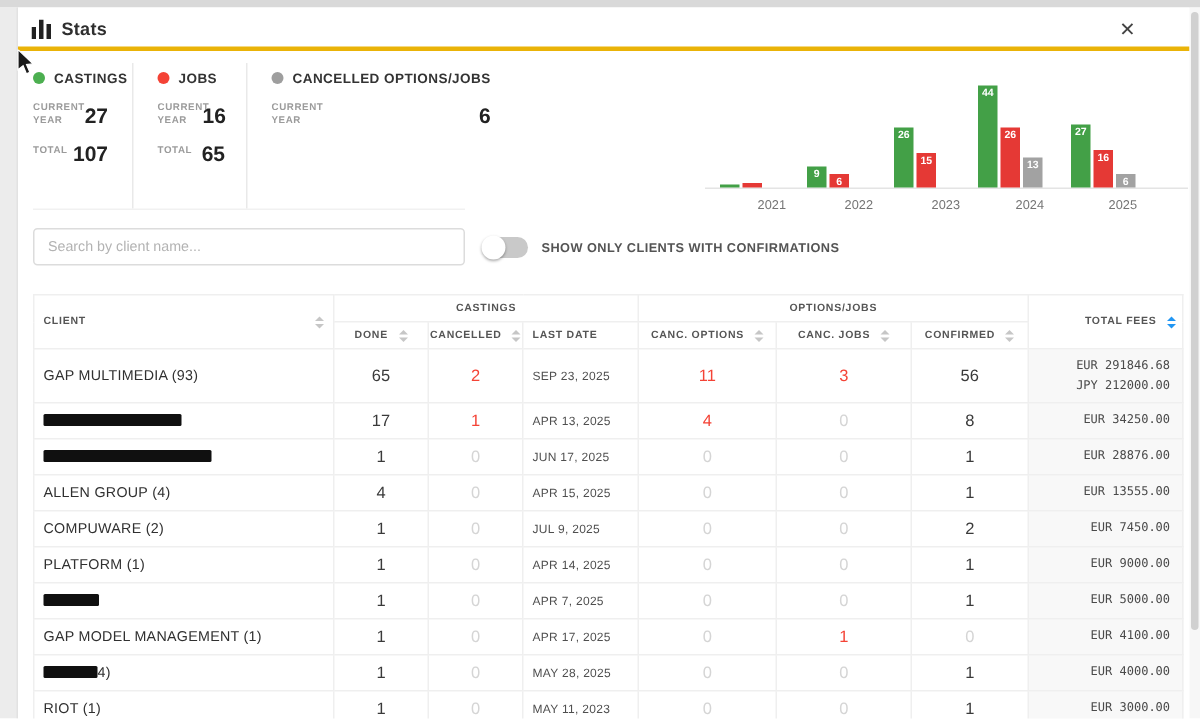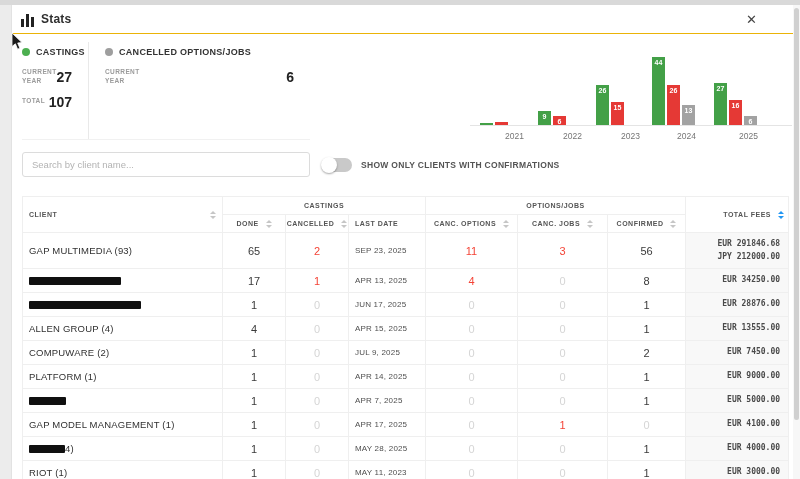--- a/index.html
+++ b/index.html
@@ -4,21 +4,21 @@
 <style>
   * { margin:0; padding:0; box-sizing:border-box; }
   html,body { width:800px; height:479px; overflow:hidden; background:#fff;
     font-family:"Liberation Sans", sans-serif; position:relative; }
 
   .top-strip { position:absolute; left:0; top:0; width:800px; height:5px; background:#d9d9d9; }
   .left-strip { position:absolute; left:0; top:5px; width:12px; height:474px; background:#ececec; border-right:1px solid #e2e2e2; }
   .scrollbar { position:absolute; right:0; top:5px; width:7px; height:474px; background:#f7f7f7; }
   .scroll-thumb { position:absolute; left:1px; top:3px; width:5px; height:412px; background:#d0d0d0; border-radius:3px; }
 
-  .header { position:absolute; left:12px; top:5px; width:781px; height:29px; background:#fff; border-bottom:1px solid #eab308; }
+  .header { position:absolute; left:12px; top:5px; width:781px; height:29px; background:#fff; border-bottom:3px solid #eab308; }
   .header-icon { position:absolute; left:9px; top:8px; }
   .title { position:absolute; left:29px; top:0; line-height:29px; font-size:12px; font-weight:600; color:#2f2f2f; letter-spacing:.2px; }
   .close-btn { position:absolute; right:36px; top:0; height:29px; line-height:29px; font-size:13px; color:#444; background:none; border:none; cursor:pointer; font-family:inherit; }
 
   .cursor { position:absolute; left:11px; top:33px; z-index:50; }
 
   
   .stats { position:absolute; left:22px; top:42px; width:288px; height:98px; display:flex; border-bottom:1px solid #f1f1f1; }
   .card { padding-top:5px; }
   .card.c1 { width:66px; padding-right:16px; }
@@ -60,21 +60,21 @@
   .sort.active .up { border-bottom-color:#2196f3; }
   .sort.active .down { border-top-color:#2196f3; }
   td { height:24px; }
   tr.tall td { height:36px; }
   .client-cell { padding-left:6px; font-size:9.5px; color:#303030; letter-spacing:.2px; white-space:nowrap; overflow:hidden; }
   .redact { display:inline-block; height:8px; background:#101010; border-radius:1px; vertical-align:middle; }
   .num { text-align:center; font-size:11px; color:#3a3a3a; }
   .zero { color:#d5d5d5; }
   .redtxt { color:#f44336; }
   .date { font-size:8px; color:#4f4f4f; letter-spacing:.2px; padding-left:6px; white-space:nowrap; }
-  .fees { text-align:right; padding-right:8px; font-family:"DejaVu Sans Mono", monospace; font-size:8px; color:#4a4a4a; background:#f8f8f8; line-height:1.55; white-space:nowrap;font-weight:bold; }
+  .fees { text-align:right; padding-right:8px; font-family:"DejaVu Sans Mono", monospace; font-size:8px; color:#4a4a4a; background:#f8f8f8; line-height:1.55; white-space:nowrap; }
 </style>
 </head>
 <body>
 
 <div class="top-strip"></div>
 <div class="left-strip"></div>
 
 <div class="header">
   <span class="header-icon">
     <svg width="13" height="13" viewBox="0 0 13 13">
@@ -99,20 +99,34 @@
         <span class="dot" style="background: rgb(76, 175, 80);"></span>
         <span>CASTINGS</span>
       </div>
     <div class="card-row">
         <span class="card-lbl">CURRENT YEAR</span>
         <span class="card-val">27</span>
       </div>
     <div class="card-row">
         <span class="card-lbl">TOTAL</span>
         <span class="card-val">107</span>
+      </div>
+  </div>
+  <div class="card c2">
+    <div class="card-head">
+        <span class="dot" style="background: rgb(244, 67, 54);"></span>
+        <span>JOBS</span>
+      </div>
+    <div class="card-row">
+        <span class="card-lbl">CURRENT YEAR</span>
+        <span class="card-val">16</span>
+      </div>
+    <div class="card-row">
+        <span class="card-lbl">TOTAL</span>
+        <span class="card-val">65</span>
       </div>
   </div>
   <div class="card c3">
     <div class="card-head">
         <span class="dot" style="background: rgb(158, 158, 158);"></span>
         <span>CANCELLED OPTIONS/JOBS</span>
       </div>
     <div class="card-row">
         <span class="card-lbl">CURRENT YEAR</span>
         <span class="card-val">6</span>

